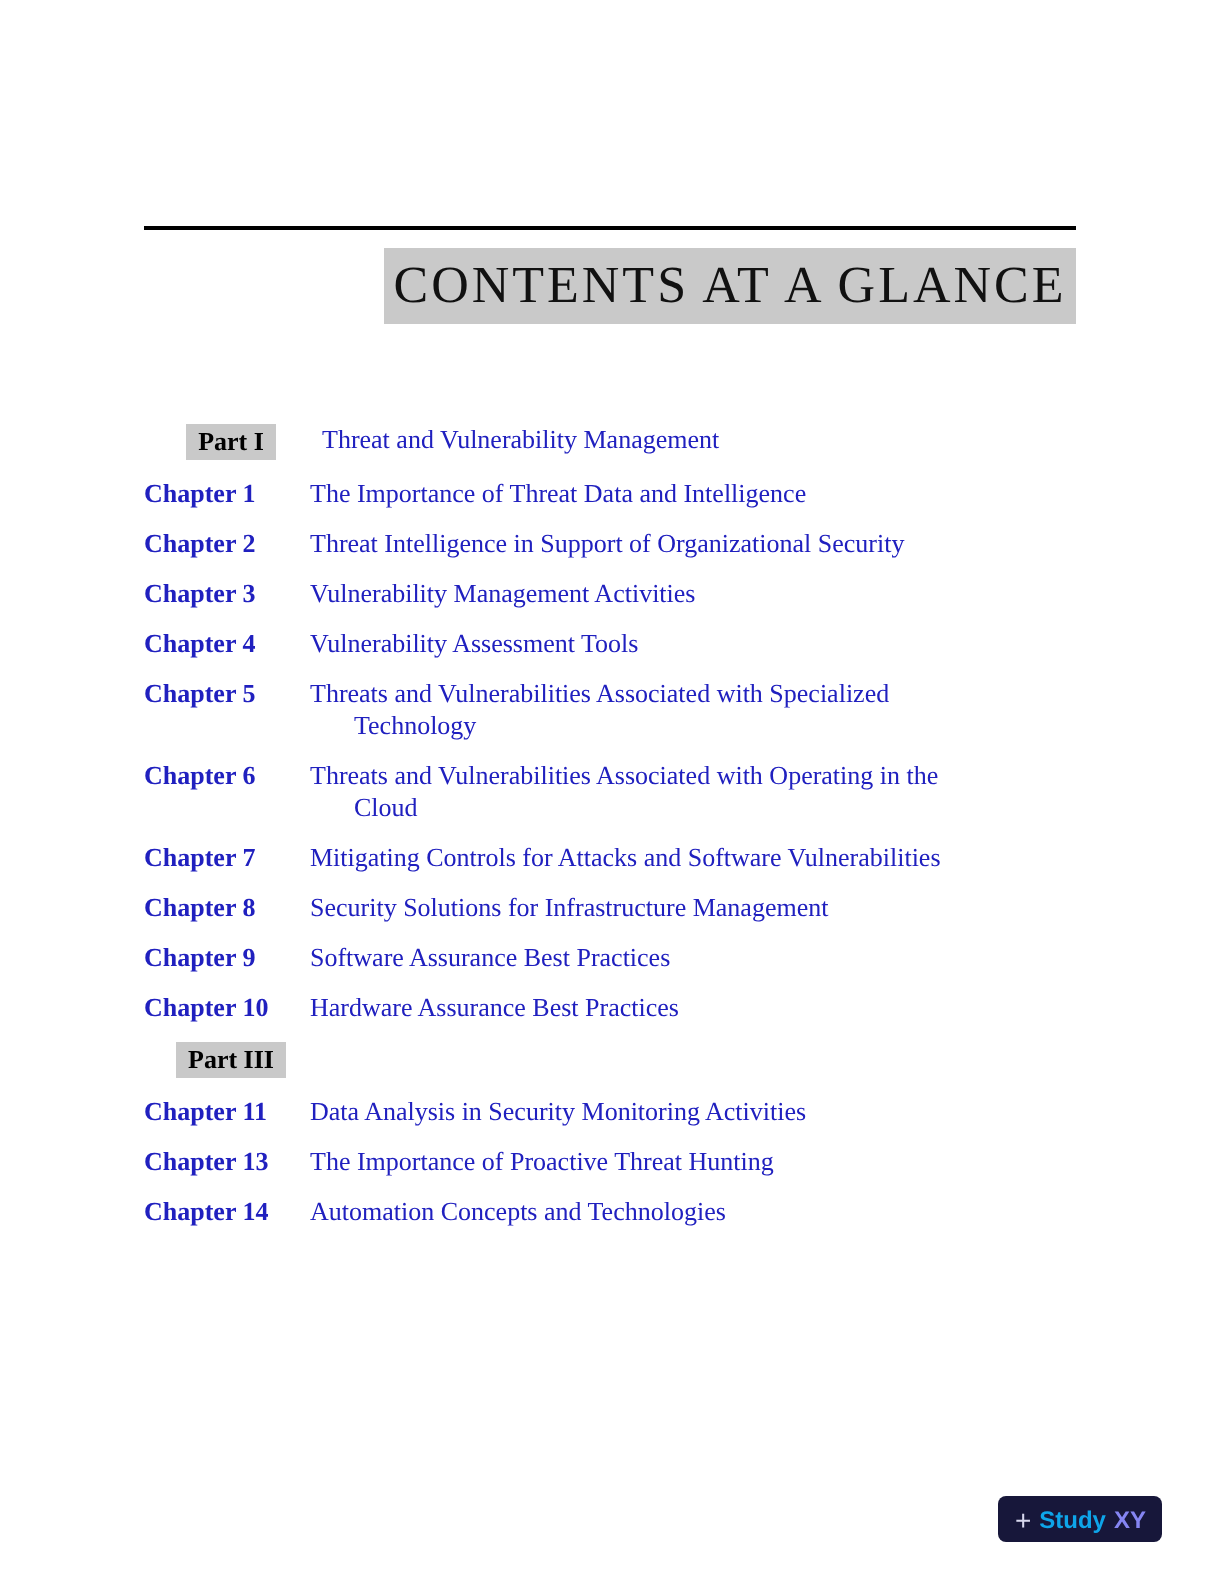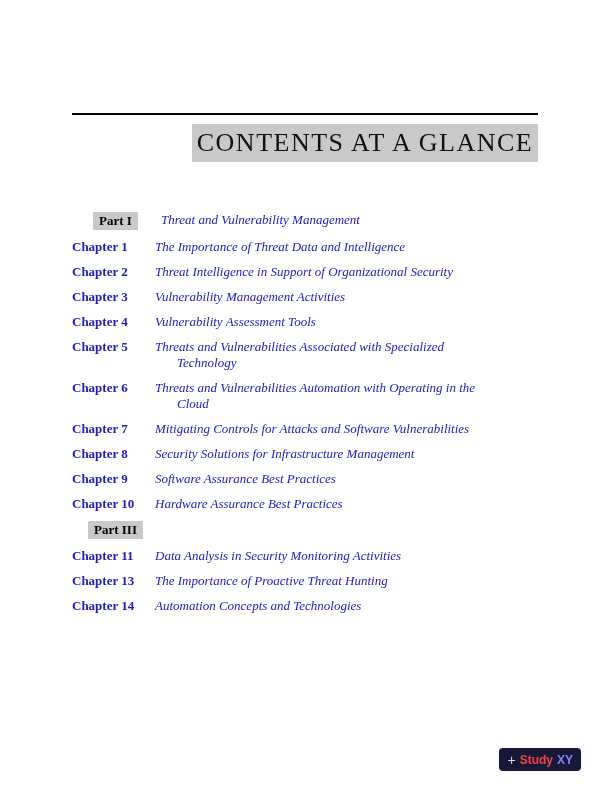--- a/index.html
+++ b/index.html
@@ -71,21 +71,20 @@
     font-weight: bold;
     padding: 1px 6px;
     margin-right: -4px;
   }
   .title-col {
     color: var(--link-blue, #2020bf);
     white-space: pre-line;
     padding-left: 22px;
     text-indent: -22px;
     flex: 1;
-    font-style: italic;
   }
   .toc-row.part .title-col { padding-left: 28px; text-indent: -22px; }
   .badge {
     position: absolute;
     right: 31px;
     bottom: 21px;
     background: var(--badge-bg, #17173a);
     border-radius: 4px;
     height: 23px;
     display: flex;
@@ -95,21 +94,21 @@
     font-family: "Liberation Sans", "DejaVu Sans", sans-serif;
     font-size: 12px;
     font-weight: bold;
   }
   .badge .plus {
     color: #d8d8ee;
     font-weight: normal;
     font-size: 14px;
     line-height: 1;
   }
-  .badge .brand-a { color: #ef4444; }
+  .badge .brand-a { color: #0ea5e9; }
   .badge .brand-b { color: var(--badge-accent, #8585f2); }
 </style>
 </head>
 <body>
 
 <div class="page">
   <div class="content">
     <div class="top-rule"></div>
     <div class="header-box">
       <span class="header-title">CONTENTS AT A GLANCE</span>
@@ -135,21 +134,21 @@
           <span class="label-col"><span class="chapter-label">Chapter 4</span></span>
           <span class="title-col">Vulnerability Assessment Tools</span>
         </div>
         <div class="toc-row chapter">
           <span class="label-col"><span class="chapter-label">Chapter 5</span></span>
           <span class="title-col">Threats and Vulnerabilities Associated with Specialized
 Technology</span>
         </div>
         <div class="toc-row chapter">
           <span class="label-col"><span class="chapter-label">Chapter 6</span></span>
-          <span class="title-col">Threats and Vulnerabilities Automation with Operating in the
+          <span class="title-col">Threats and Vulnerabilities Associated with Operating in the
 Cloud</span>
         </div>
         <div class="toc-row chapter">
           <span class="label-col"><span class="chapter-label">Chapter 7</span></span>
           <span class="title-col">Mitigating Controls for Attacks and Software Vulnerabilities</span>
         </div>
         <div class="toc-row chapter">
           <span class="label-col"><span class="chapter-label">Chapter 8</span></span>
           <span class="title-col">Security Solutions for Infrastructure Management</span>
         </div>

